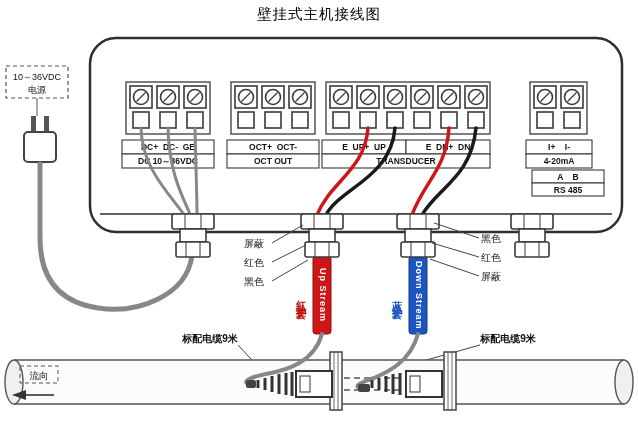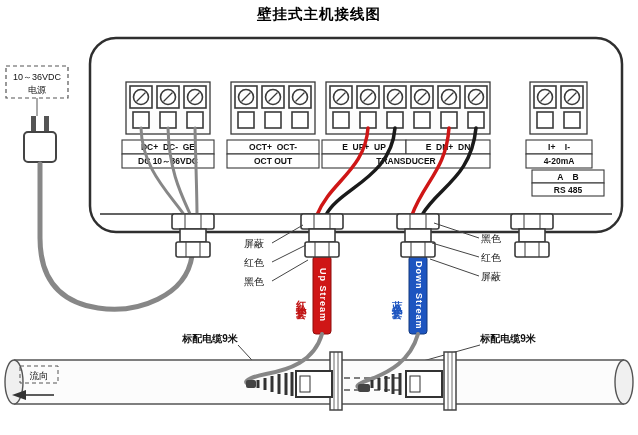--- a/index.html
+++ b/index.html
@@ -1,19 +1,19 @@
 <!DOCTYPE html>
 <html><head>
 <meta charset="utf-8">
 <style>
   html,body{margin:0;padding:0;background:#ffffff;}
   .stage{position:relative;width:638px;height:435px;background:#fff;overflow:hidden;
          font-family:"Liberation Sans","DejaVu Sans",sans-serif;}
   .title{position:absolute;top:5px;left:0;width:100%;text-align:center;
-         font-size:14.5px;font-weight:bold;color:#000;letter-spacing:1px;}
+         font-size:14.5px;font-weight:normal;color:#000;letter-spacing:1px;}
   svg{position:absolute;top:0;left:0;}
   svg text{font-family:"Liberation Sans","DejaVu Sans",sans-serif;fill:#111;white-space:pre;}
   .strip-label{font-size:8.5px;font-weight:600;}
   .anno{font-size:10px;}
   .std{font-size:10px;font-weight:600;}
   .flow-label{font-size:9.5px;}
   .pw{font-size:9px;}
   .vlabel{position:absolute;writing-mode:vertical-rl;display:flex;align-items:center;
           justify-content:center;line-height:1;}
   .vcjk{text-orientation:upright;letter-spacing:3px;font-size:10.5px;font-weight:600;}

